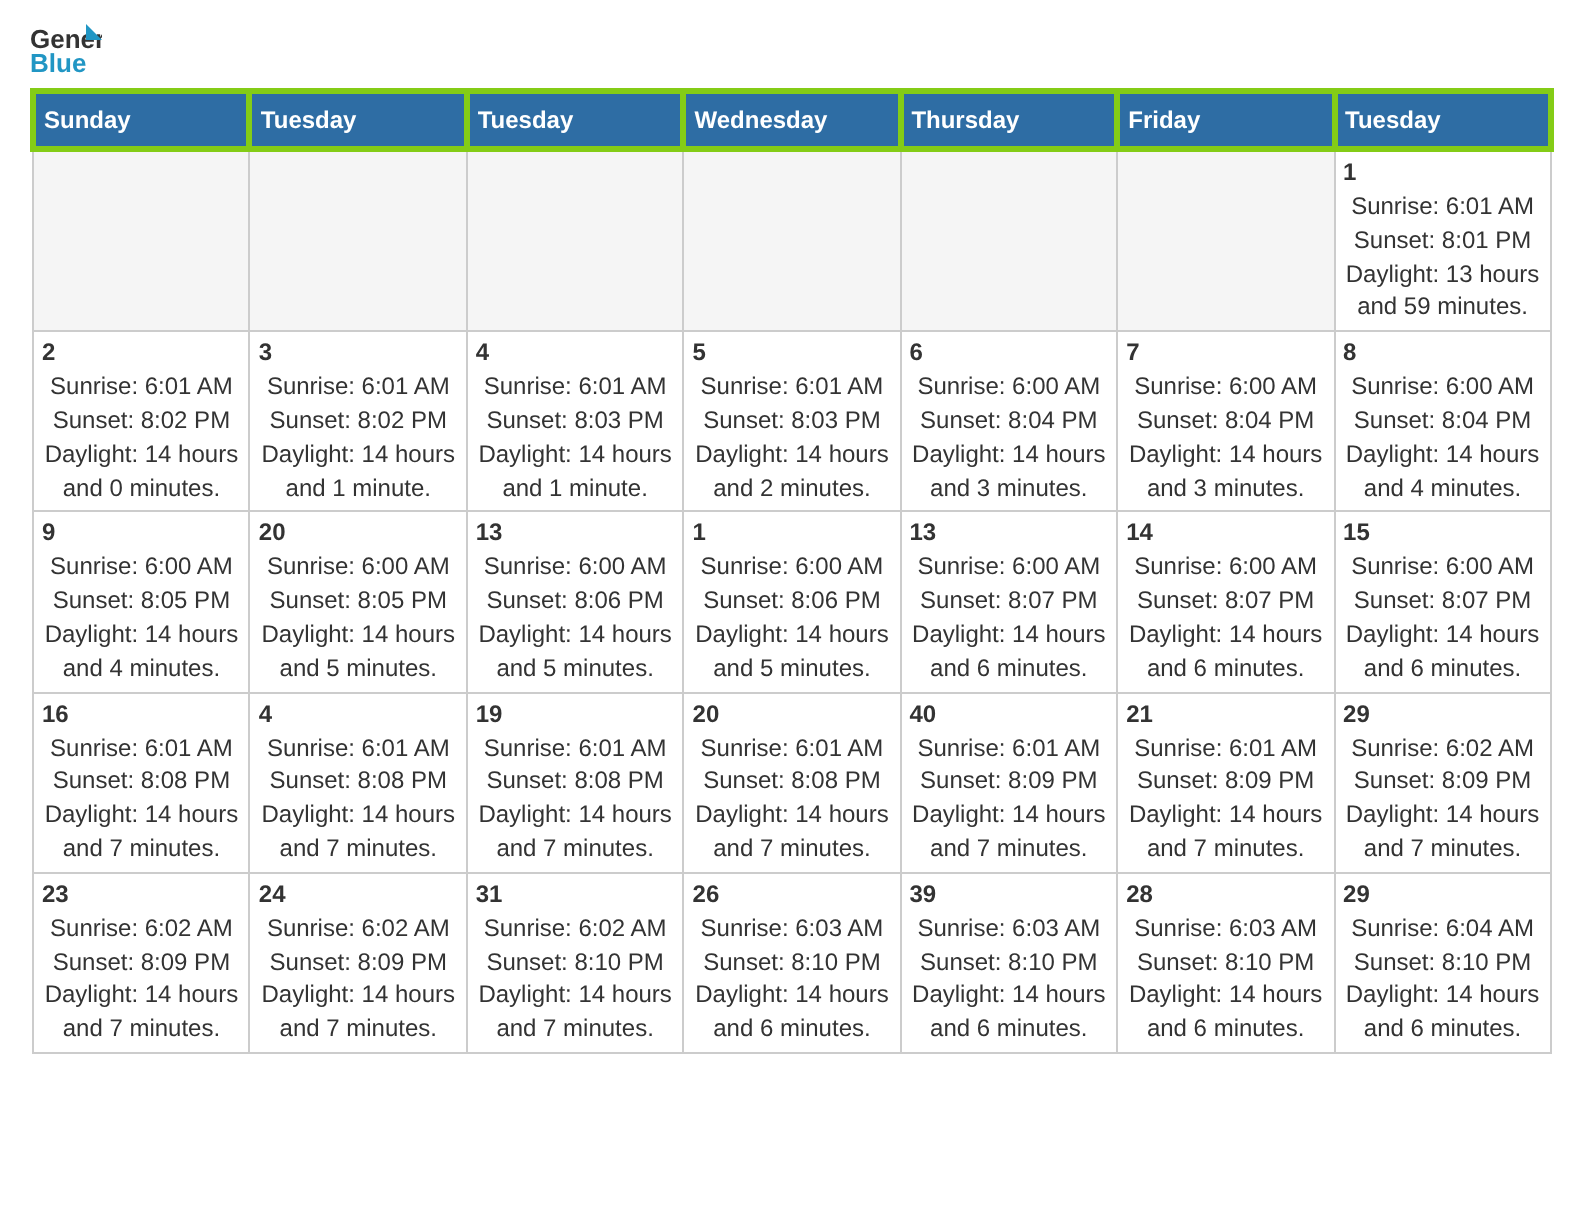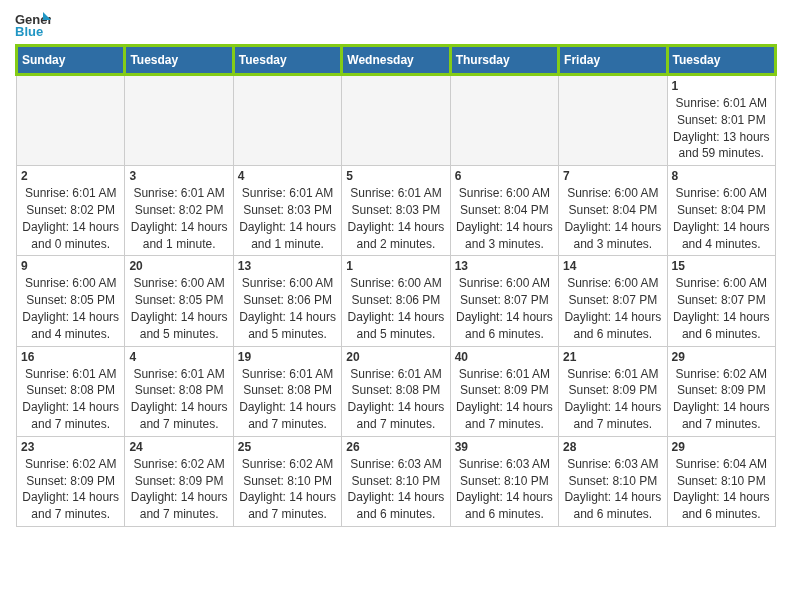--- a/index.html
+++ b/index.html
@@ -216,21 +216,21 @@
       <tr>
         <td>
           <span class="day-num">23</span>
           <div class="day-info">Sunrise: 6:02 AM<br>Sunset: 8:09 PM<br>Daylight: 14 hours<br>and 7 minutes.</div>
         </td>
         <td>
           <span class="day-num">24</span>
           <div class="day-info">Sunrise: 6:02 AM<br>Sunset: 8:09 PM<br>Daylight: 14 hours<br>and 7 minutes.</div>
         </td>
         <td>
-          <span class="day-num">25</span>
+          <span class="day-num">31</span>
           <div class="day-info">Sunrise: 6:02 AM<br>Sunset: 8:10 PM<br>Daylight: 14 hours<br>and 7 minutes.</div>
         </td>
         <td>
           <span class="day-num">26</span>
           <div class="day-info">Sunrise: 6:03 AM<br>Sunset: 8:10 PM<br>Daylight: 14 hours<br>and 6 minutes.</div>
         </td>
         <td>
           <span class="day-num">39</span>
           <div class="day-info">Sunrise: 6:03 AM<br>Sunset: 8:10 PM<br>Daylight: 14 hours<br>and 6 minutes.</div>
         </td>

